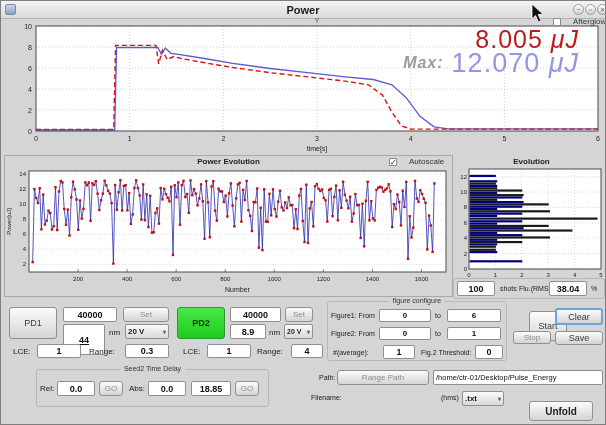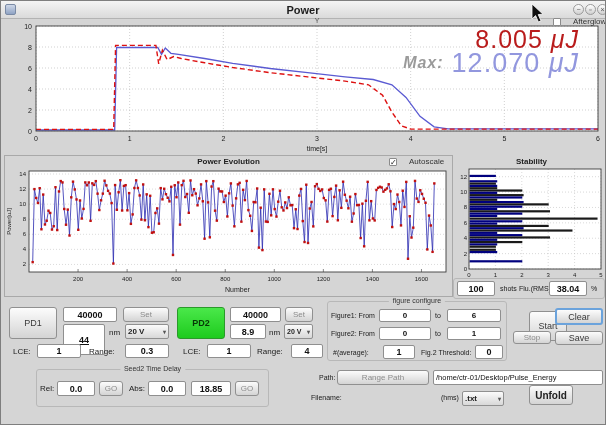--- a/index.html
+++ b/index.html
@@ -355,21 +355,21 @@
       <rect x="418.58861764705887" y="30.534125586379492" width="2.4" height="2.4" fill="#c01010"></rect>
       <rect x="420.3424705882353" y="34.572335881714835" width="2.4" height="2.4" fill="#c01010"></rect>
       <rect x="422.0963235294118" y="81.23782094459105" width="2.4" height="2.4" fill="#c01010"></rect>
       <rect x="423.8501764705883" y="47.367422767124594" width="2.4" height="2.4" fill="#c01010"></rect>
       <rect x="425.60402941176477" y="57.27681916632981" width="2.4" height="2.4" fill="#c01010"></rect>
       <rect x="427.3578823529412" y="83.64400561421678" width="2.4" height="2.4" fill="#c01010"></rect>
       <rect x="429.1117352941177" y="15.21861395904823" width="2.4" height="2.4" fill="#c01010"></rect>
       <rect x="25" y="4" width="417" height="101" fill="none" stroke="#3c3c3c" stroke-width="0.9"></rect>
     </svg>
 
-  <div class="ptitle" style="left:455px;top:156px;width:151px;">Stability</div>
+  <div class="ptitle" style="left:455px;top:156px;width:151px;">Evolution</div>
   <svg id="stab-svg" style="left:455px;top:166px;" width="151" height="112">
       <rect x="13" y="2" width="132" height="100" fill="#fff"></rect>
       <line x1="13" y1="102" x2="145" y2="102" stroke="#c0c0c0" stroke-width="0.6" stroke-dasharray="1 2"></line>
       <text x="11" y="104" text-anchor="end" font-size="6" fill="#222" font-family="Liberation Sans, sans-serif">0</text>
       <line x1="13" y1="86.61538461538461" x2="145" y2="86.61538461538461" stroke="#c0c0c0" stroke-width="0.6" stroke-dasharray="1 2"></line>
       <text x="11" y="88.61538461538461" text-anchor="end" font-size="6" fill="#222" font-family="Liberation Sans, sans-serif">2</text>
       <line x1="13" y1="71.23076923076923" x2="145" y2="71.23076923076923" stroke="#c0c0c0" stroke-width="0.6" stroke-dasharray="1 2"></line>
       <text x="11" y="73.23076923076923" text-anchor="end" font-size="6" fill="#222" font-family="Liberation Sans, sans-serif">4</text>
       <line x1="13" y1="55.84615384615385" x2="145" y2="55.84615384615385" stroke="#c0c0c0" stroke-width="0.6" stroke-dasharray="1 2"></line>
       <text x="11" y="57.84615384615385" text-anchor="end" font-size="6" fill="#222" font-family="Liberation Sans, sans-serif">6</text>
@@ -497,18 +497,18 @@
 
   <span class="lbl sm" style="left:318px;top:373px;">Path:</span>
   <button class="btn dim" style="left:336px;top:369px;width:92px;height:15px;">Range Path</button>
   <input class="inp left" style="left: 432px; top: 369px; width: 170px; height: 15px;" value="/home/ctr-01/Desktop/Pulse_Energy">
   <span class="lbl sm" style="left:310px;top:393px;">Filename:</span>
   <span class="lbl sm" style="left:440px;top:393px;">(hms)</span>
   <div class="sel" style="left:461px;top:390px;width:42px;height:15px;">
     <span>.txt</span>
     <span class="chev">▾</span>
   </div>
-  <button class="btn big" style="left:528px;top:384px;width:44px;height:20px;">Unfold</button>
+  <button class="btn big" style="left:528px;top:400px;width:64px;height:20px;">Unfold</button>
 
   <svg class="cursor" width="16" height="20">
     <polygon points="1,0 1,15 4.6,11.6 7.4,18 10,16.8 7.2,10.6 12,10.2" fill="#111" stroke="#fff" stroke-width="0.8"></polygon>
   </svg>
 </div>
 
 </body></html>

